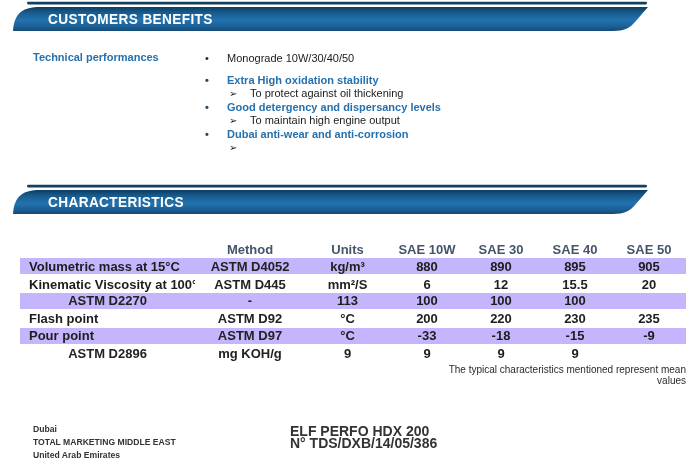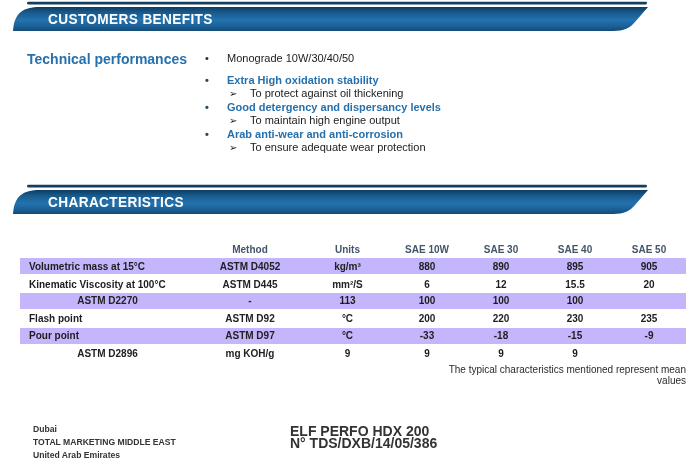--- a/index.html
+++ b/index.html
@@ -12,39 +12,39 @@
   .banner svg{position:absolute;left:0;top:0;display:block;}
   .banner .banner-title{
     position:absolute;left:48px;top:7px;height:24px;display:flex;align-items:center;
     color:#ffffff;font-size:14.5px;font-weight:bold;letter-spacing:.4px;
     transform:scaleX(.94);transform-origin:left center;white-space:nowrap;
   }
   #banner-benefits{top:0;}
   #banner-characteristics{top:183px;}
   
   .section-label{
-    position:absolute;left:27px;top:51px;font-size:14px;font-weight:bold;color:#2570ad;
+    position:absolute;left:33px;top:51px;font-size:11px;font-weight:bold;color:#2570ad;
   }
   .benefits-list{position:absolute;left:205px;top:52px;width:340px;}
   .bullet-row{display:flex;align-items:flex-start;line-height:13px;font-size:11px;}
   .bullet-row .bullet-glyph{flex:0 0 auto;}
   .bullet-row.level1 .bullet-glyph{width:22px;font-size:11px;color:#222;}
   .bullet-row.level2{margin-left:24px;}
   .bullet-row.level2 .bullet-glyph{width:21px;font-size:10px;color:#222;}
   .bullet-row.emph{font-weight:bold;color:#2570ad;margin-top:1px;}
   .bullet-row.emph .bullet-glyph{color:#24485e;}
   .bullet-row.group-start{margin-top:9px;}
   
   .char-table{position:absolute;left:20px;top:240px;width:666px;}
   .t-row{
     display:grid;grid-template-columns:175px 110px 85px 74px 74px 74px 74px;
     align-items:center;height:17.4px;box-sizing:border-box;
   }
   .t-header{height:18px;color:#44546a;font-weight:bold;font-size:9.5px;}
-  .t-row .cell{text-align:center;font-size:10px;overflow:hidden;white-space:nowrap;}
+  .t-row .cell{text-align:center;font-size:13px;overflow:hidden;white-space:nowrap;}
   .t-row .c-prop{text-align:left;padding-left:9px;font-weight:bold;color:#1d1d1d;}
   .t-row .c-method{font-weight:bold;color:#222;}
   .t-row .c-units{font-weight:bold;color:#222;}
   .t-row .c-val{font-weight:bold;color:#1d1d1d;}
   .t-row.striped{background:#c4b5fd;border-bottom:1.6px solid #ffffff;}
   .table-note{
     position:absolute;left:420px;top:364px;width:266px;text-align:right;
     font-size:10px;color:#2a2a2a;
   }
   
@@ -90,25 +90,24 @@
       <div class="bullet-row level1 emph">
         <span class="bullet-glyph">•</span>
         <span class="bullet-text">Good detergency and dispersancy levels</span>
       </div>
       <div class="bullet-row level2">
         <span class="bullet-glyph">➢</span>
         <span class="bullet-text">To maintain high engine output</span>
       </div>
       <div class="bullet-row level1 emph">
         <span class="bullet-glyph">•</span>
-        <span class="bullet-text">Arab anti-wear and anti-corrosion</span>
+        <span class="bullet-text">Dubai anti-wear and anti-corrosion</span>
       </div>
       <div class="bullet-row level2">
         <span class="bullet-glyph">➢</span>
-        <span class="bullet-text">To ensure adequate wear protection</span>
       </div>
     </div>
 
   <div class="banner" id="banner-characteristics">
     <svg width="700" height="34" viewBox="0 0 700 34">
       <defs>
         <linearGradient id="gradB" x1="0" y1="0" x2="0" y2="1">
           <stop offset="0" stop-color="#0e3c5e"></stop>
           <stop offset="0.22" stop-color="#17598b"></stop>
           <stop offset="0.55" stop-color="#2373af"></stop>

